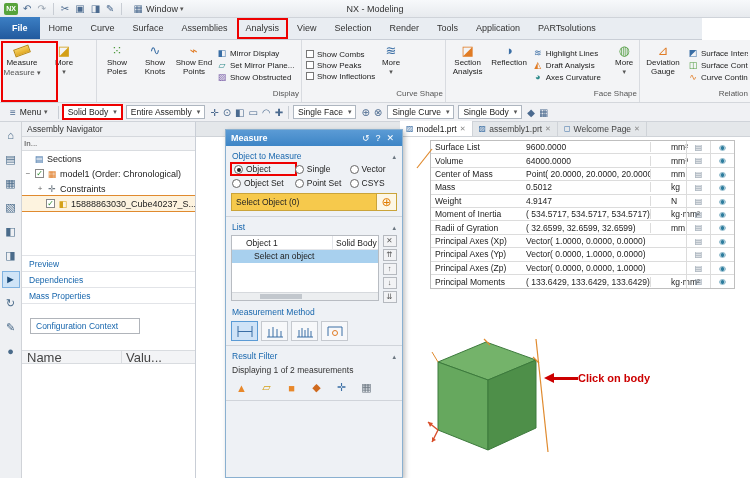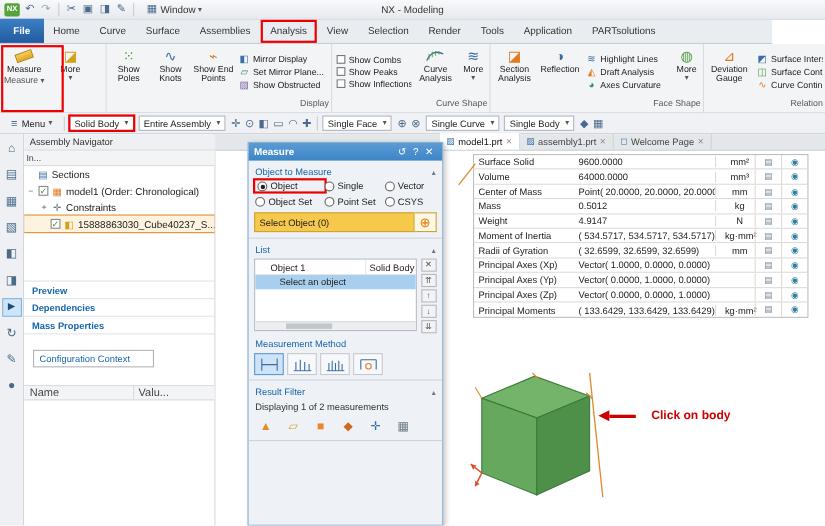--- a/index.html
+++ b/index.html
@@ -67,50 +67,50 @@
   .nav-colhead { height:14px; background:#f3f4f6; border-bottom:1px solid #d9dce0; display:flex; font-size:8px; color:#444; }
   .nav-colhead .c1 { flex:1; padding-left:5px; line-height:14px; border-right:1px solid #d9dce0; }
   .nav-colhead .c2 { width:22px; line-height:14px; padding-left:2px; }
   .tree { height:104px; overflow:hidden; }
   .tree-row { display:flex; align-items:center; gap:3px; height:15px; font-size:8.5px; white-space:nowrap; overflow:hidden; cursor:default; }
   .tree-row .exp { width:8px; text-align:center; color:#666; font-size:8px; }
   .gchk { width:9px; height:9px; border:1px solid #888; background:#fff; color:#2e8b2e; font-size:8px; line-height:8px; text-align:center; flex:0 0 auto; }
   .titem { font-size:9px; }
   .tree-row.selected { outline:1px solid #e08a2e; background:#fdf3df; }
   .nav-link { height:16px; line-height:16px; border-top:1px solid #e2e4e8; color:#1766ad; font-size:8.5px; padding-left:7px; cursor:default; }
-  .nav-links { border-bottom:1px solid #e2e4e8;font-weight:bold; }
+  .nav-links { border-bottom:1px solid #e2e4e8; }
   .config-box { margin:14px 8px 0 8px; border:1px solid #b0b4ba; padding:2px 5px; color:#1766ad; font-size:8.5px; width:110px; }
-  .nav-table-head { margin-top:16px; height:14px; background:#f3f4f6; border-top:1px solid #d9dce0; border-bottom:1px solid #d9dce0; display:flex; font-size:10px; color:#444; }
+  .nav-table-head { margin-top:16px; height:14px; background:#f3f4f6; border-top:1px solid #d9dce0; border-bottom:1px solid #d9dce0; display:flex; font-size:13px; color:#444; }
   .nav-table-head .c1 { width:100px; line-height:14px; padding-left:5px; border-right:1px solid #d9dce0; }
   .nav-table-head .c2 { flex:1; line-height:14px; padding-left:4px; }
 
   
   .canvas { position:absolute; top:122px; bottom:0; left:196px; right:0; background:#fff; }
   .doctabs { height:15px; background:#e4e7ea; border-bottom:1px solid #cfd3d8; display:flex; align-items:flex-end; padding-left:204px; }
   .dtab { display:flex; align-items:center; gap:3px; padding:0 6px; height:15px; font-size:8.5px; color:#444; border-right:1px solid #cfd3d8; white-space:nowrap; cursor:default; }
   .dtab.is-active { background:#fff; color:#111; }
   .dtab-icon { font-size:8px; color:#3a6ea5; }
   .dtab-close { font-size:7px; color:#888; }
 
   
   .results { position:absolute; left:430px; top:140px; width:305px; background:#fff; border:1px solid #bfbfbf; z-index:4; }
   .res-row { display:flex; height:13.4px; border-bottom:1px solid #dcdcdc; font-size:8.5px; align-items:center; }
   .res-row:last-child { border-bottom:none; }
   .res-label { width:93px; padding-left:4px; white-space:nowrap; overflow:hidden; }
   .res-value { width:126px; padding-left:2px; white-space:nowrap; overflow:hidden; }
-  .res-unit { width:36px; border-left:1px solid #dcdcdc; padding-left:8px; white-space:nowrap;text-align:center; }
+  .res-unit { width:36px; border-left:1px solid #dcdcdc; padding-left:20px; white-space:nowrap; }
   .res-ic { width:24px; border-left:1px solid #dcdcdc; text-align:center; font-size:8px; color:#7a8a99; align-self:stretch; line-height:13.4px; }
   .res-ic.eye { color:#2e7d9e; }
 
   
   .cube-wrap { position:absolute; left:424px; top:328px; z-index:3; }
   .clickbody { position:absolute; left:544px; top:372px; display:flex; align-items:center; z-index:6; }
   .arr-head { width:0; height:0; border-top:5px solid transparent; border-bottom:5px solid transparent; border-right:10px solid #cc0000; }
   .arr-shaft { width:24px; height:3px; background:#cc0000; }
-  .clickbody .txt { margin-left:14px; color:#cc0000; font-weight:bold; font-size:11px; white-space:nowrap; }
+  .clickbody .txt { margin-left:0; color:#cc0000; font-weight:bold; font-size:11px; white-space:nowrap; }
 
   .overlay { position:absolute; left:0; top:0; width:750px; height:478px; pointer-events:none; z-index:5; }
 
   
   .dialog { position:absolute; left:225px; top:129px; width:178px; bottom:0; background:#eef1f5;
     border:1px solid #8ab0d0; box-shadow:2px 2px 5px rgba(0,0,0,.25); z-index:30; display:flex; flex-direction:column; }
   .dlg-header { height:16px; background:linear-gradient(#5b9bd5,#3d85c6); color:#fff; display:flex; align-items:center; padding:0 5px; flex:0 0 auto; }
   .dlg-title { flex:1; font-size:9px; font-weight:bold; }
   .dlg-hic { font-size:9px; padding:0 3px; cursor:default; }
   .dlg-body { flex:1; padding:3px 5px; overflow:hidden; display:flex; flex-direction:column; }
@@ -250,29 +250,20 @@
           </div>
           <div class="smallbtn">
             <span class="chk"></span>
             <span>Show Peaks</span>
           </div>
           <div class="smallbtn">
             <span class="chk"></span>
             <span>Show Inflections</span>
           </div>
         </div>
-        <div class="bigbtn" style="width:40px">
-          <span class="bicon">
-            <svg width="18" height="15" viewBox="0 0 18 15">
-                <path d="M1 12 Q6 1 16 6" fill="none" stroke="#3a6ea5" stroke-width="1.3"></path>
-                <path d="M3 11 L3 6 M6 9 L6 4 M9 7.5 L9 3.5 M12 6.6 L12 3.6" stroke="#4d9a3c" stroke-width="0.8"></path>
-              </svg>
-          </span>
-          <span>Curve Analysis</span>
-        </div>
         <div class="bigbtn" style="width:26px">
           <span class="bicon ic-blue">≋</span>
           <span>More</span>
           <span class="caret">▾</span>
         </div>
       </div>
       <div class="rg-label">Curve Shape</div>
     </div>
 
     <div class="rgroup" style="width:194px">
@@ -453,21 +444,21 @@
         <span class="dtab-icon">◻</span>
         <span>Welcome Page</span>
         <span class="dtab-close">✕</span>
       </div>
       </div>
   </div>
 
   <div class="results">
 
   <div class="res-row">
-      <span class="res-label">Surface Solid</span>
+      <span class="res-label">Surface List</span>
       <span class="res-value">9600.0000</span>
       <span class="res-unit">mm²</span>
       <span class="res-ic">▤</span>
       <span class="res-ic eye">◉</span>
     </div>
       <div class="res-row">
       <span class="res-label">Volume</span>
       <span class="res-value">64000.0000</span>
       <span class="res-unit">mm³</span>
       <span class="res-ic">▤</span>

